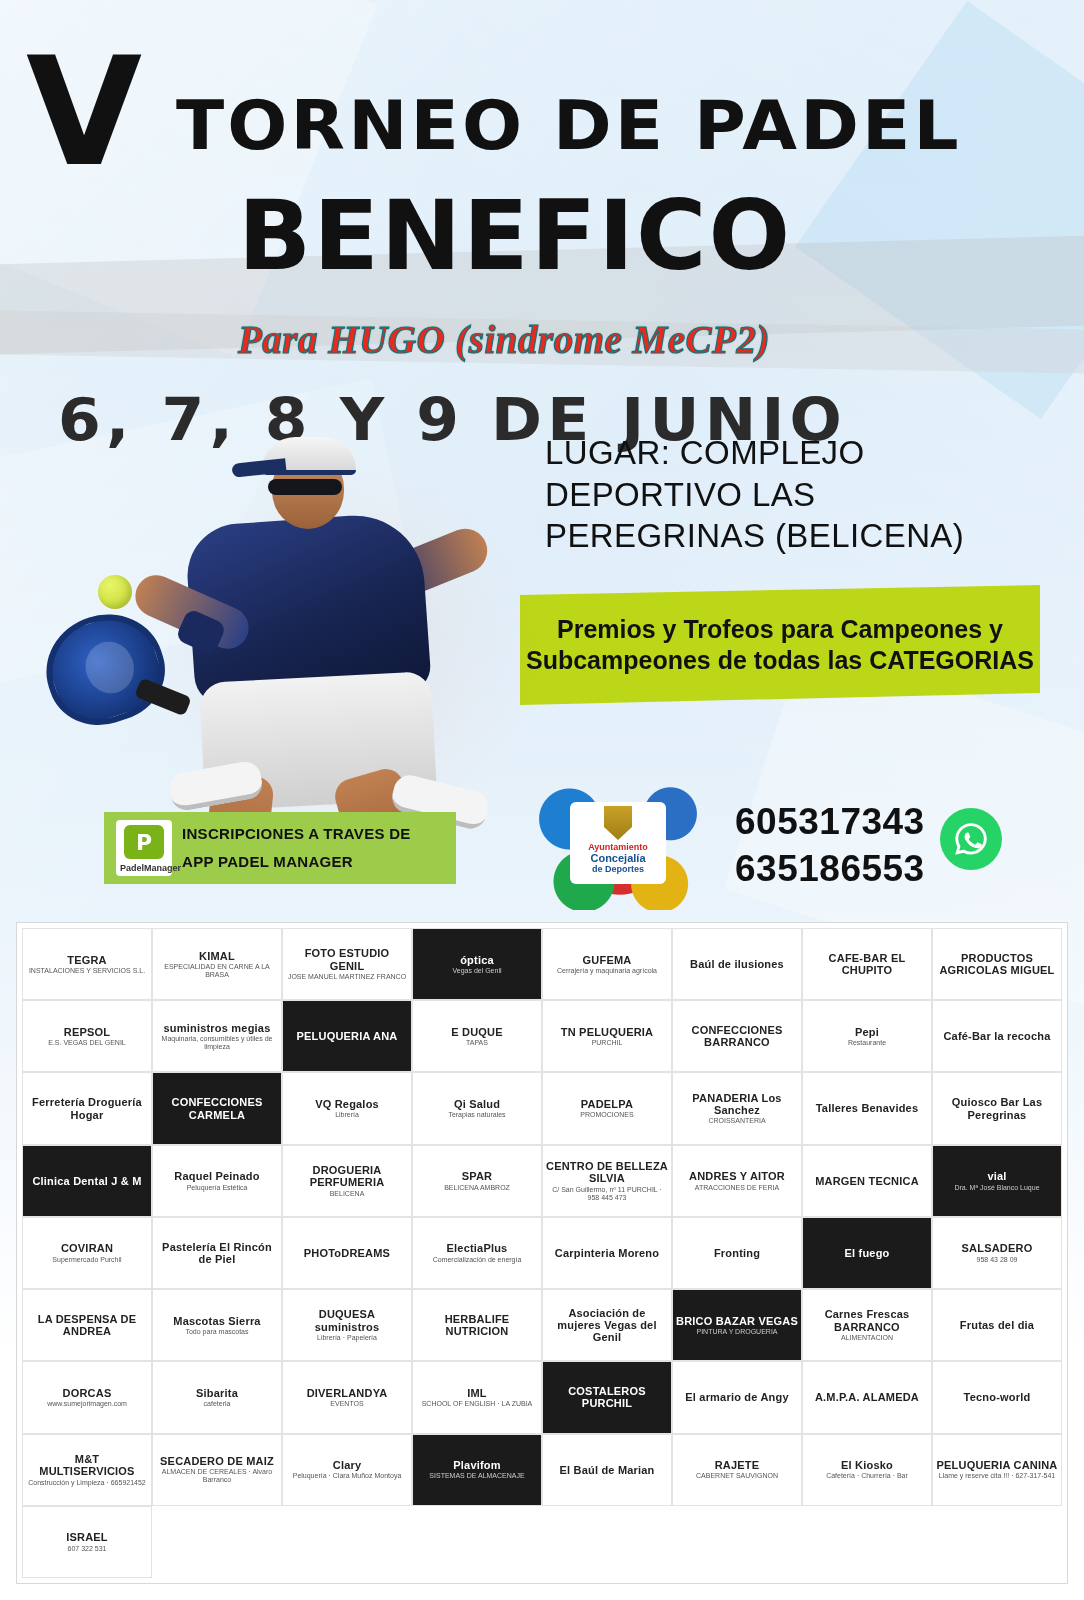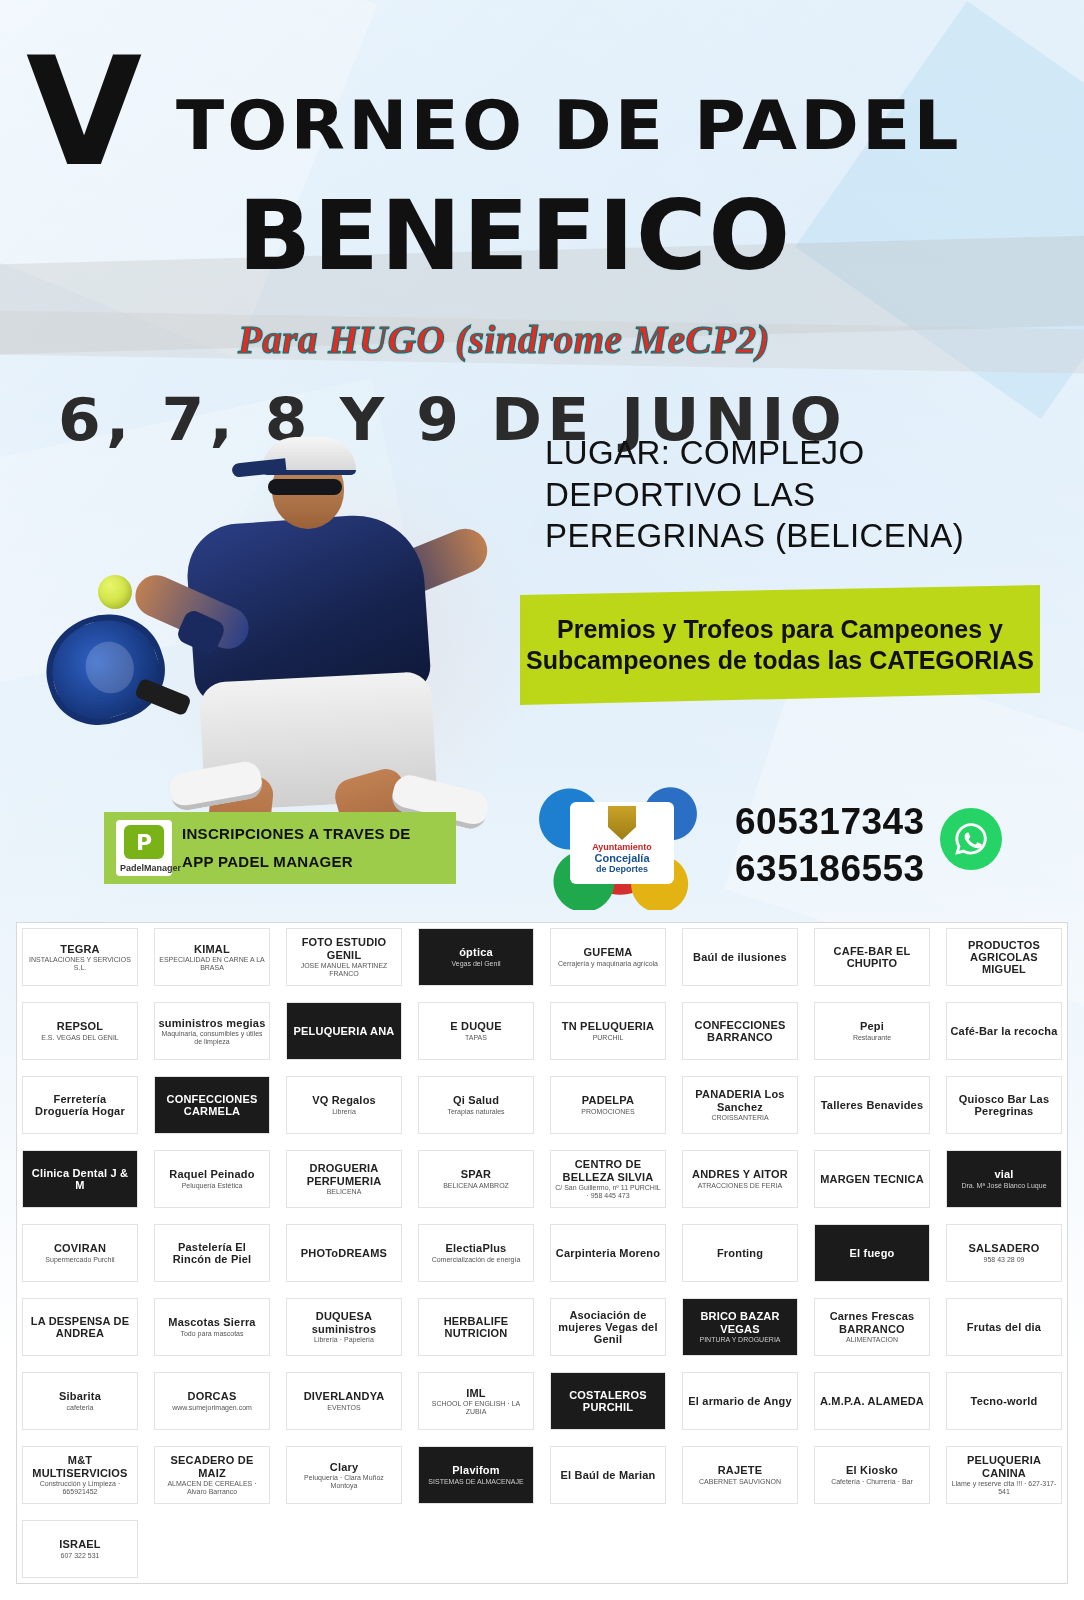--- a/index.html
+++ b/index.html
@@ -212,21 +212,21 @@
   .em-blob {
     position: absolute; inset: 0;
     background:
       radial-gradient(circle at 22% 30%, #1e7fd0 0 30px, transparent 31px),
       radial-gradient(circle at 78% 26%, #2b6fc4 0 26px, transparent 27px),
       radial-gradient(circle at 30% 78%, #1fa84c 0 30px, transparent 31px),
       radial-gradient(circle at 72% 80%, #e2b312 0 28px, transparent 29px),
       radial-gradient(circle at 50% 54%, #d42e2e 0 44px, transparent 45px);
   }
   .em-card {
-    position: absolute; left: 40px; top: 22px; width: 104px; height: 82px;
+    position: absolute; left: 40px; top: 22px; width: 96px; height: 82px;
     background: #fff; border-radius: 6px; text-align: center; padding-top: 4px;
   }
   .em-shield {
     width: 28px; height: 34px; margin: 0 auto 2px;
     background: linear-gradient(180deg, #c9a227, #9d7d14);
     clip-path: polygon(0 0, 100% 0, 100% 62%, 50% 100%, 0 62%);
   }
   .em-l1 { font-size: 9px; color: #cc2222; font-weight: 700; }
   .em-l2 { font-size: 11px; color: #16508f; font-weight: 700; }
   .em-l3 { font-size: 9px; color: #16508f; font-weight: 700; }
@@ -244,21 +244,21 @@
   }
   .wa svg { width: 38px; height: 38px; fill: #fff; }
 
   
   .sponsors {
     position: absolute; left: 16px; top: 922px; width: 1052px; height: 662px;
     background: #ffffff; border: 1px solid #d8d8d8;
     display: grid;
     grid-template-columns: repeat(8, 1fr);
     grid-auto-rows: 1fr;
-    gap: 16px; padding: 5px;
+    gap: 0; padding: 5px;
   }
   .sp {
     position: relative; overflow: hidden;
     border: 1px solid #e3e3e3; background: #fff;
     display: flex; flex-direction: column; align-items: center; justify-content: center;
     text-align: center; padding: 3px;
     font-size: 9px; line-height: 1.12; color: #222;
   }
   .sp .nm { font-weight: 700; font-size: 11px; letter-spacing: 0.2px; }
   .sp .sub { font-size: 7px; color: #555; margin-top: 1px; }
@@ -509,28 +509,28 @@
         <div class="sub">PINTURA Y DROGUERIA</div>
       </div>
       <div class="sp">
         <div class="nm">Carnes Frescas BARRANCO</div>
         <div class="sub">ALIMENTACION</div>
       </div>
       <div class="sp">
         <div class="nm">Frutas del dia</div>
       </div>
       <div class="sp">
+        <div class="nm">DORCAS</div>
+        <div class="sub">www.sumejorimagen.com</div>
+      </div>
+      <div class="sp">
         <div class="nm">Sibarita</div>
         <div class="sub">cafeteria</div>
       </div>
       <div class="sp">
-        <div class="nm">DORCAS</div>
-        <div class="sub">www.sumejorimagen.com</div>
-      </div>
-      <div class="sp">
         <div class="nm">DIVERLANDYA</div>
         <div class="sub">EVENTOS</div>
       </div>
       <div class="sp">
         <div class="nm">IML</div>
         <div class="sub">SCHOOL OF ENGLISH · LA ZUBIA</div>
       </div>
       <div class="sp dark">
         <div class="nm">COSTALEROS PURCHIL</div>
       </div>

